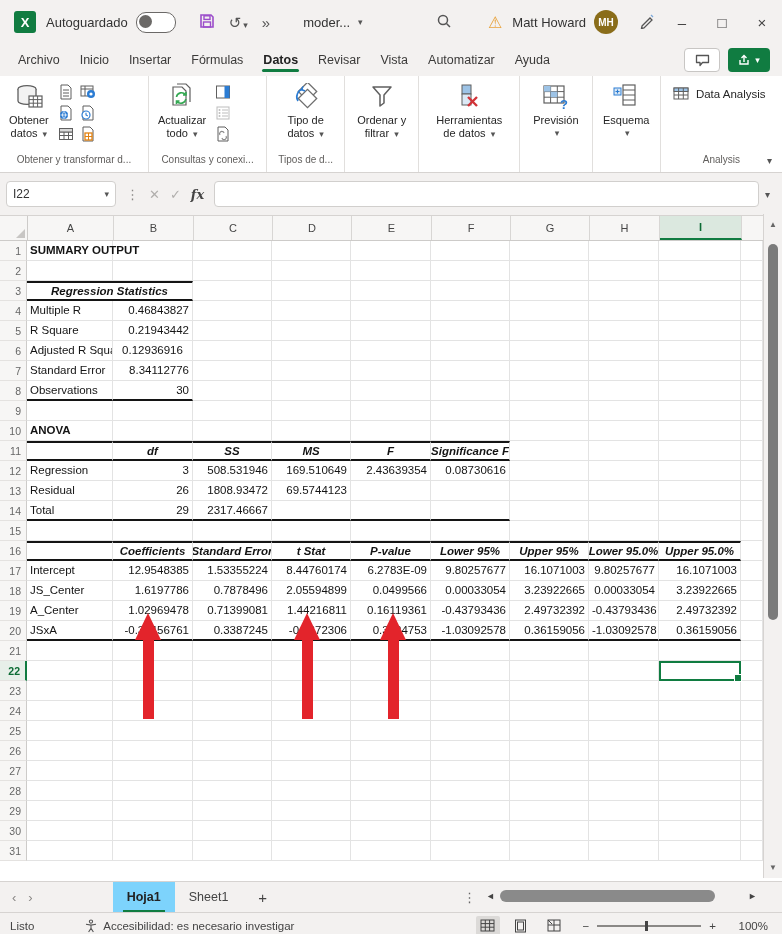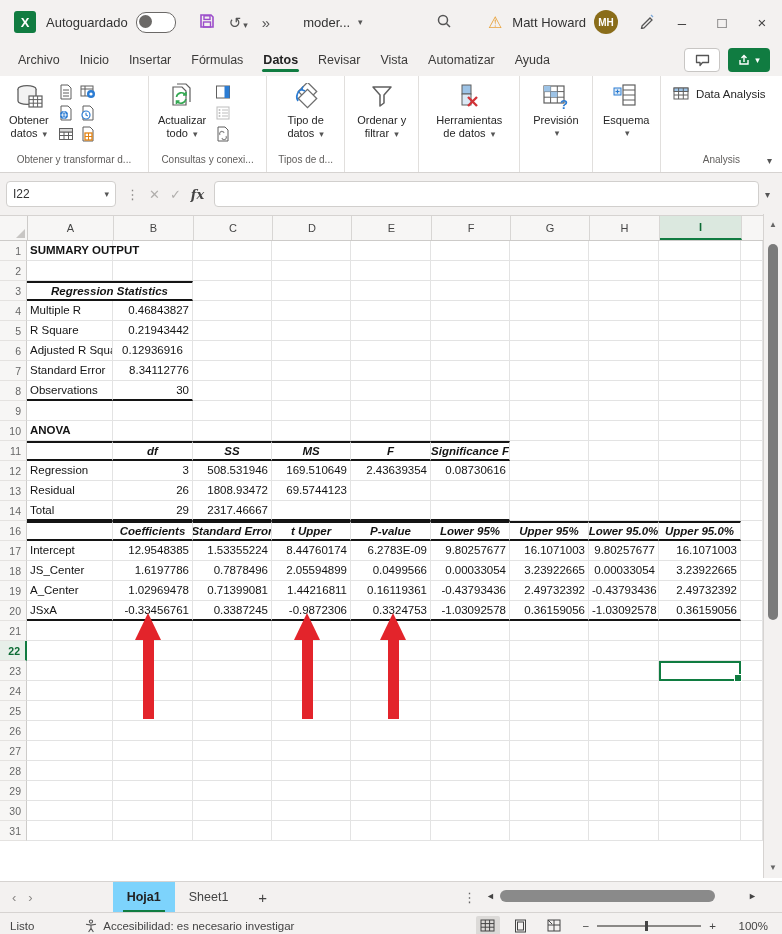--- a/index.html
+++ b/index.html
@@ -554,25 +554,38 @@
       <div class="cell ar bb" style="width: 79px;">2317.46667</div>
       <div class="cell bb" style="width: 79px;"></div>
       <div class="cell bb" style="width: 80px;"></div>
       <div class="cell bb" style="width: 79px;"></div>
       <div class="cell" style="width: 79px;"></div>
       <div class="cell" style="width: 70px;"></div>
       <div class="cell" style="width: 82px;"></div>
       <div class="cell" style="width: 22px;"></div>
     </div>
     <div class="grow">
+      <div class="gut">15</div>
+      <div class="cell" style="width: 86px;"></div>
+      <div class="cell" style="width: 80px;"></div>
+      <div class="cell" style="width: 79px;"></div>
+      <div class="cell" style="width: 79px;"></div>
+      <div class="cell" style="width: 80px;"></div>
+      <div class="cell" style="width: 79px;"></div>
+      <div class="cell" style="width: 79px;"></div>
+      <div class="cell" style="width: 70px;"></div>
+      <div class="cell" style="width: 82px;"></div>
+      <div class="cell" style="width: 22px;"></div>
+    </div>
+    <div class="grow">
       <div class="gut">16</div>
       <div class="cell bt bb" style="width: 86px;"></div>
       <div class="cell ac fb fi bt bb" style="width: 80px;">Coefficients</div>
       <div class="cell ac fb fi bt bb" style="width: 79px;">Standard Error</div>
-      <div class="cell ac fb fi bt bb" style="width: 79px;">t Upper</div>
+      <div class="cell ac fb fi bt bb" style="width: 79px;">t Stat</div>
       <div class="cell ac fb fi bt bb" style="width: 80px;">P-value</div>
       <div class="cell ac fb fi bt bb" style="width: 79px;">Lower 95%</div>
       <div class="cell ac fb fi bt bb" style="width: 79px;">Upper 95%</div>
       <div class="cell ac fb fi bt bb" style="width: 70px;">Lower 95.0%</div>
       <div class="cell ac fb fi bt bb" style="width: 82px;">Upper 95.0%</div>
       <div class="cell" style="width: 22px;"></div>
     </div>
     <div class="grow">
       <div class="gut">17</div>
       <div class="cell" style="width: 86px;">Intercept</div>

